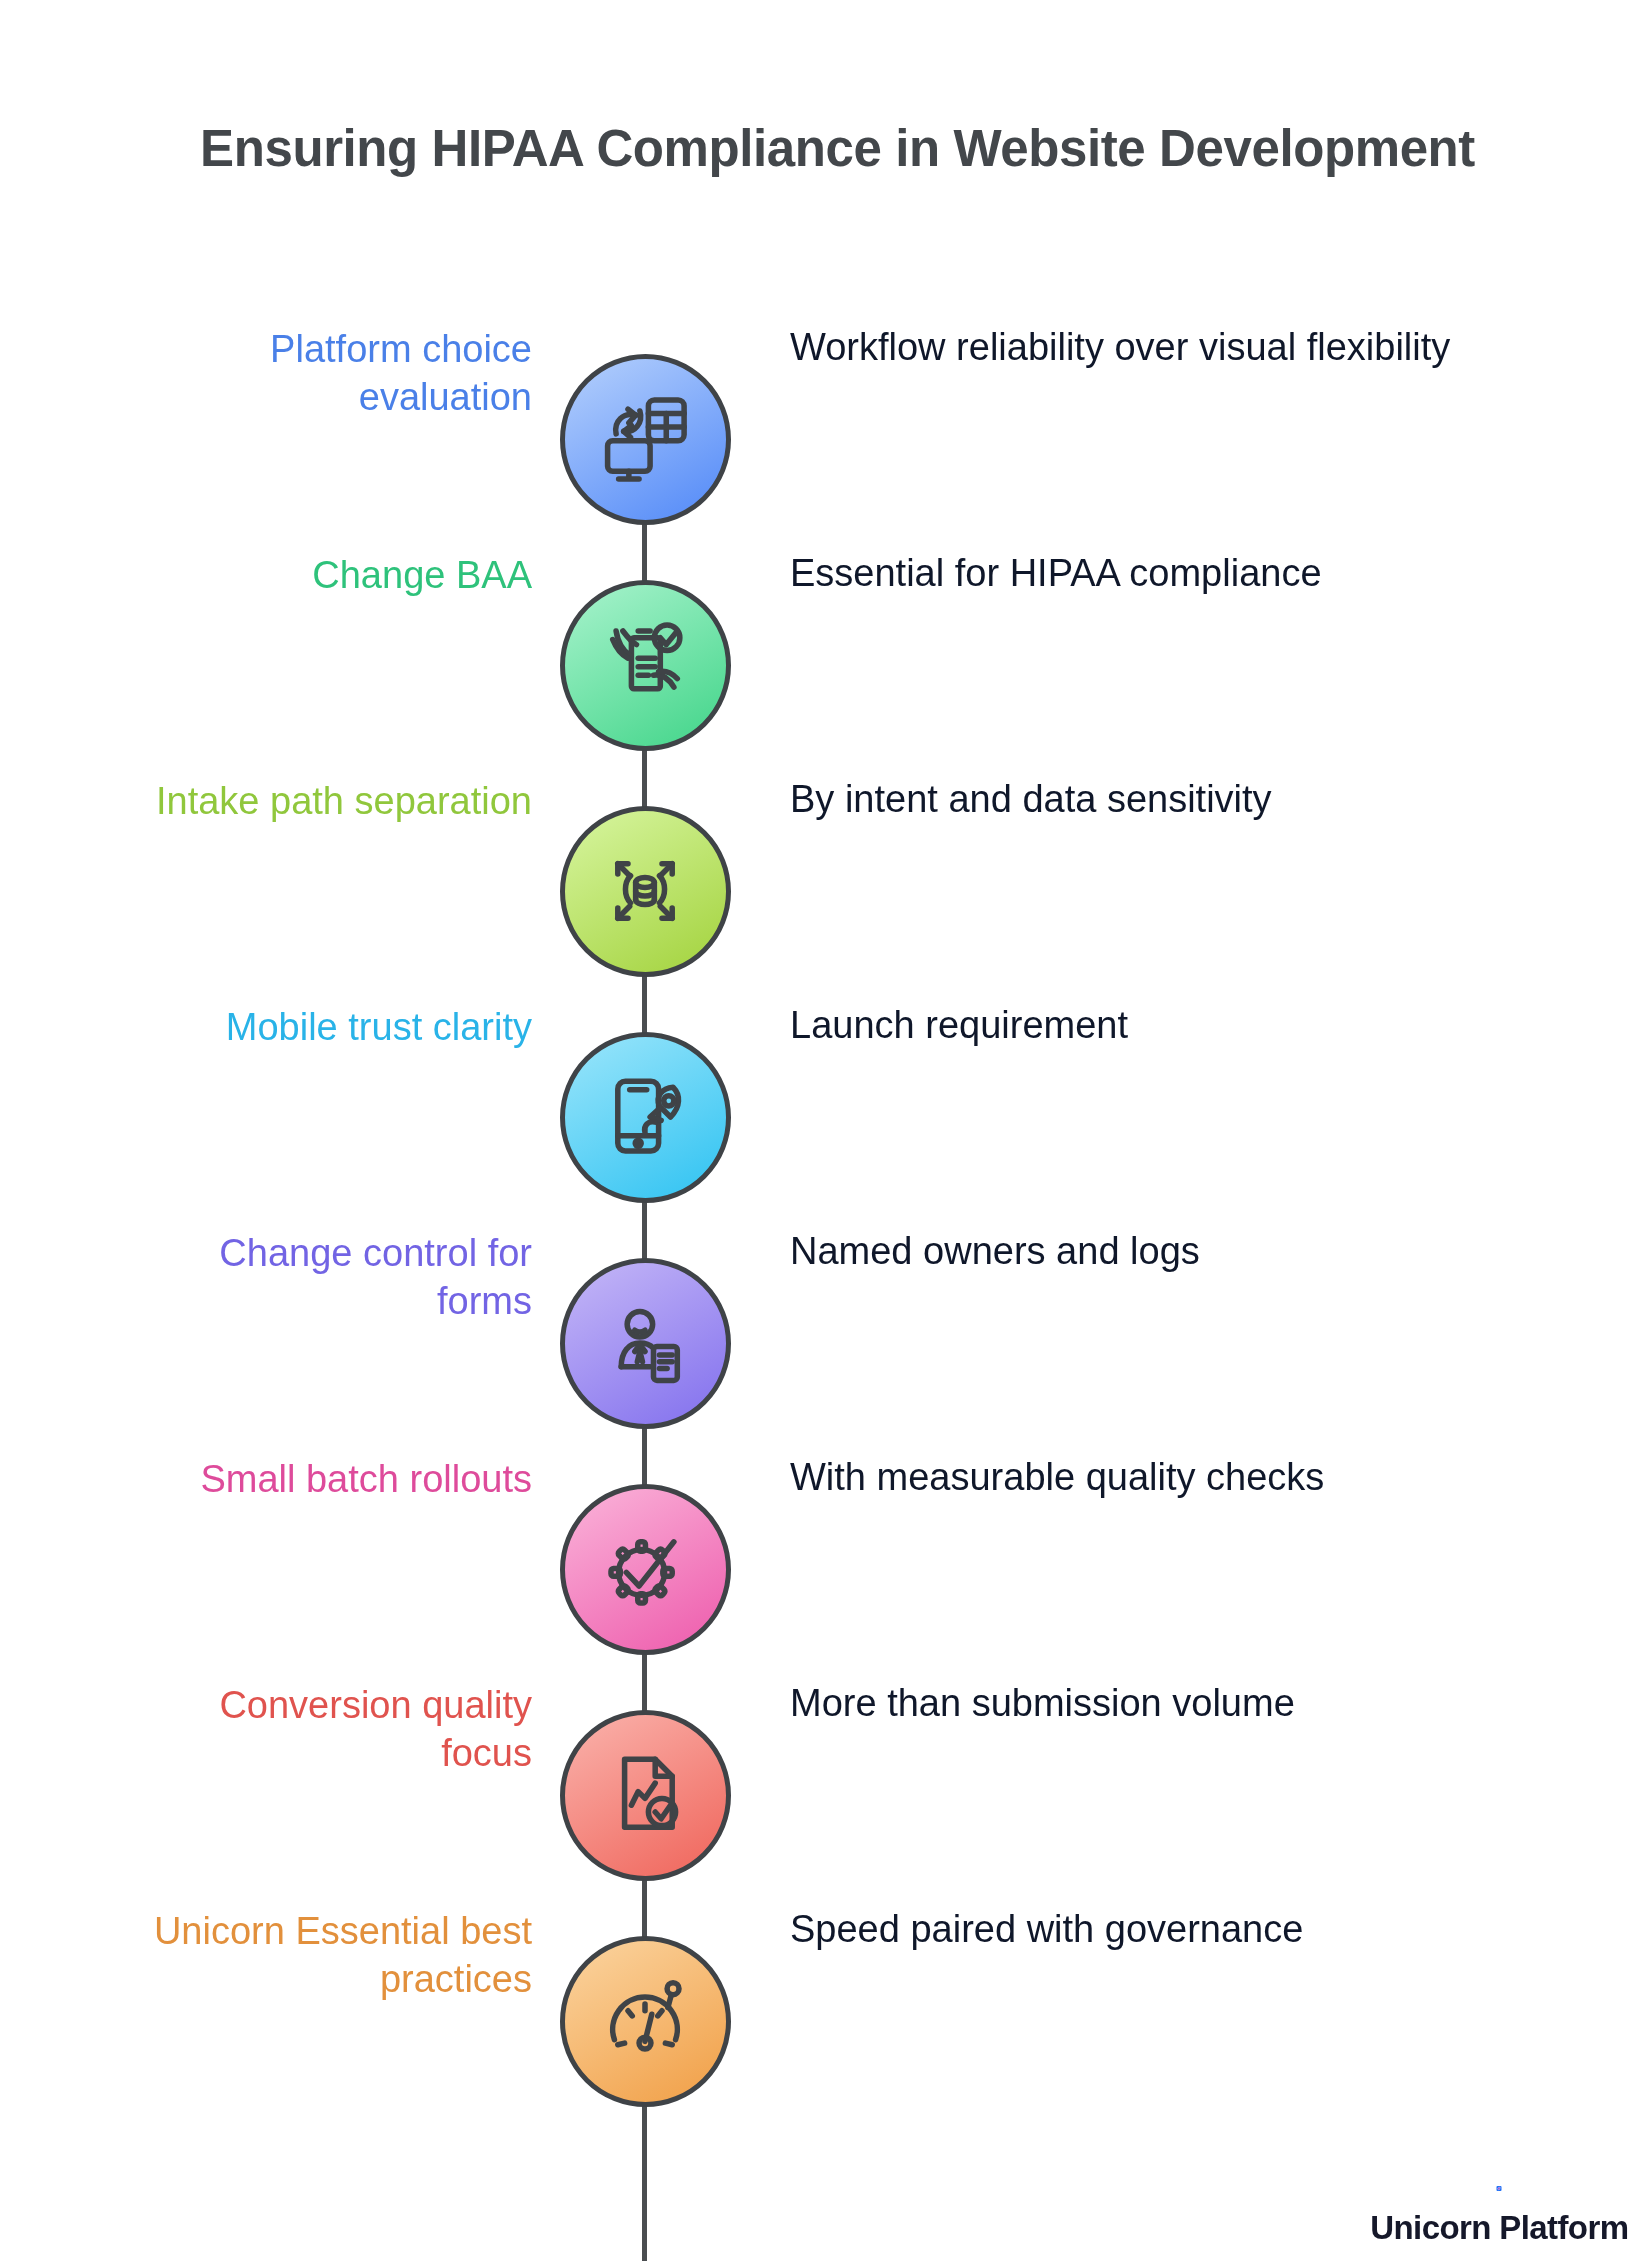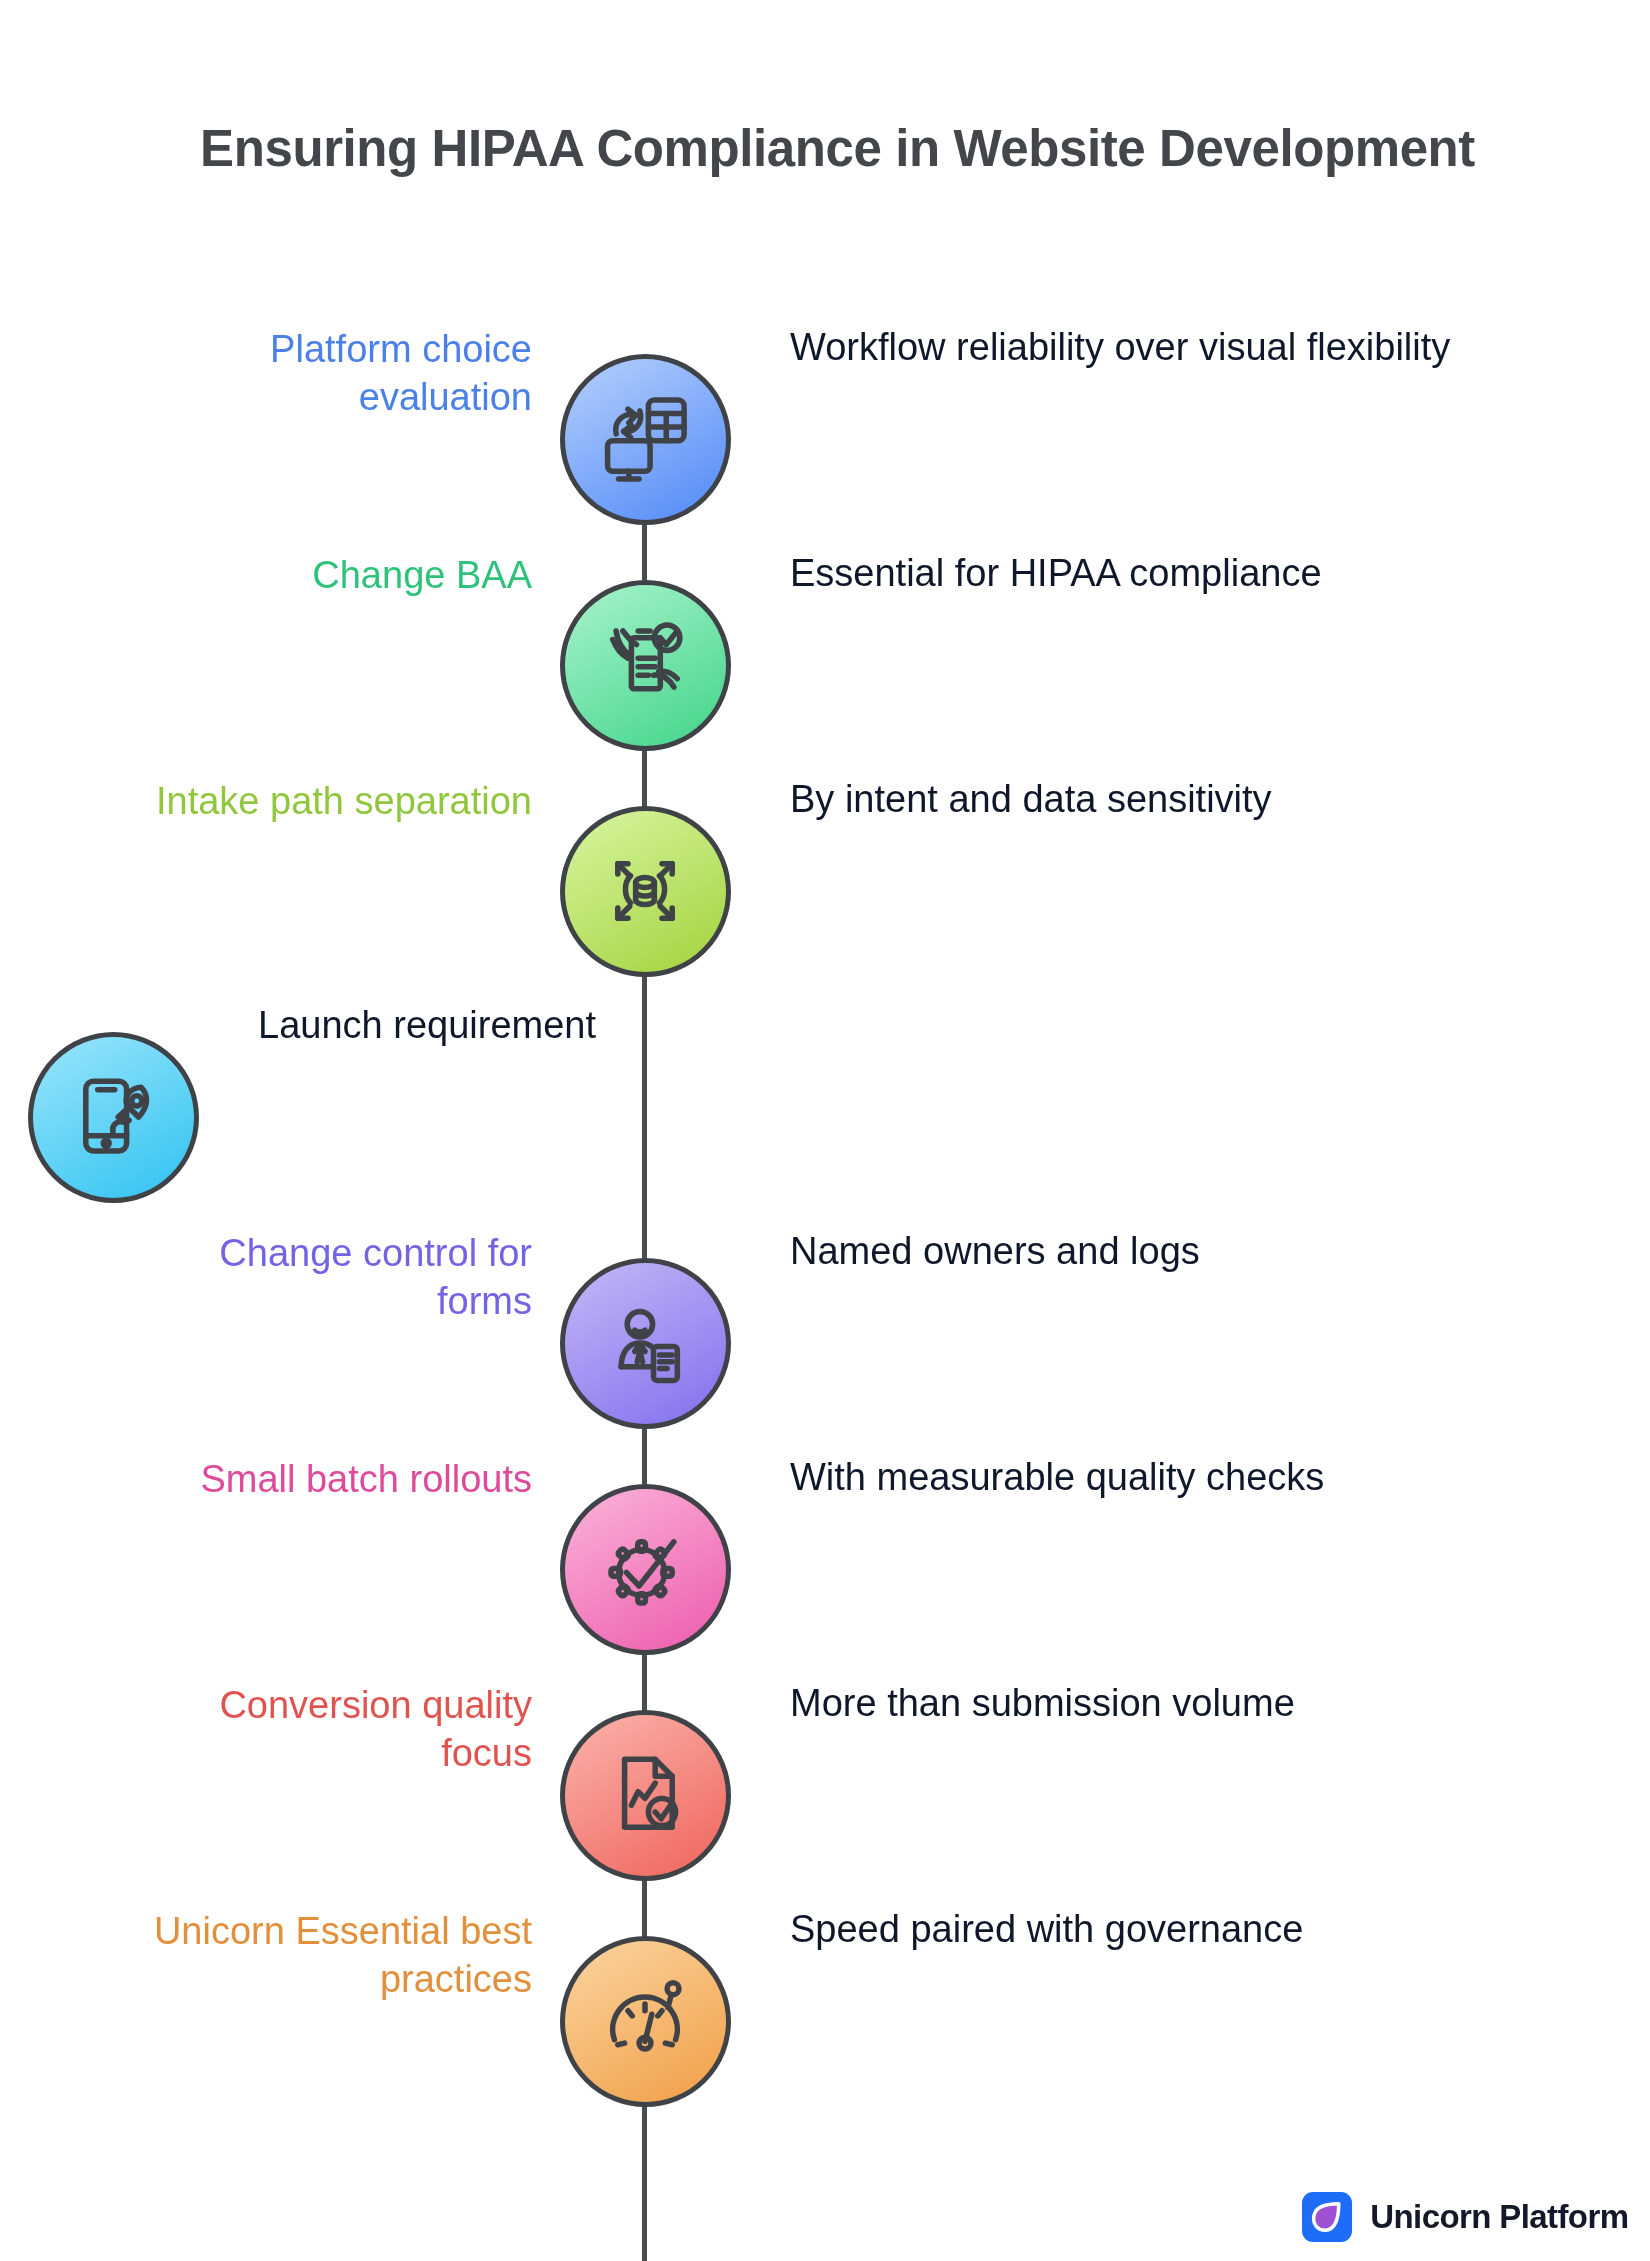--- a/index.html
+++ b/index.html
@@ -42,21 +42,21 @@
     display:flex; justify-content:center; align-items:center;
   }
   .circle svg { display:block; }
   .desc-col {
     flex:1; padding-left:32px;
     font-size:38px; font-weight:400; color:#0f172a;
   }
   .icon-stroke { stroke:#3f4347; stroke-width:6.5; fill:none; stroke-linecap:round; stroke-linejoin:round; }
   .footer {
     position:absolute; right:22.6px; top:2186px;
-    display:flex; align-items:center; gap:18px; height:61px;
+    display:flex; align-items:center; gap:18px; height:61px;flex-direction:column;
   }
   .brand-name { font-size:33px; font-weight:800; color:#15182a; letter-spacing:-0.6px; }
 </style>
 </head>
 <body>
 
 <h1 class="title">Ensuring HIPAA Compliance in Website Development</h1>
 
 <div class="timeline">
   <div class="connector-line"></div>
@@ -135,20 +135,21 @@
             <path d="M49 70 C49 78 71 78 71 70"></path>
             <path d="M49 60 C49 68 71 68 71 60"></path>
           </g>
         </svg>
       </div>
     </div>
     <div class="desc-col">By intent and data sensitivity</div>
   </div>
 
   <div class="step" style="--label-color: #29b3e8; --grad-a: #90e2fa; --grad-b: #34c4f2;">
+    <div class="label-col">Mobile trust clarity</div>
     <div class="circle-col">
       <div class="circle">
         <svg width="102" height="102" viewBox="0 0 120 120">
           <g class="icon-stroke">
             <rect x="28" y="18" width="48" height="82" rx="9"></rect>
             <path d="M42 28 H62"></path>
             <path d="M28 82 H76"></path>
             <circle cx="52" cy="91" r="3.5" fill="#3f4347"></circle>
             <path d="M93 25 C102 34 102 48 90 60 L77 47 C72 36 80 26 93 25 Z"></path>
             <circle cx="88" cy="41" r="6"></circle>

